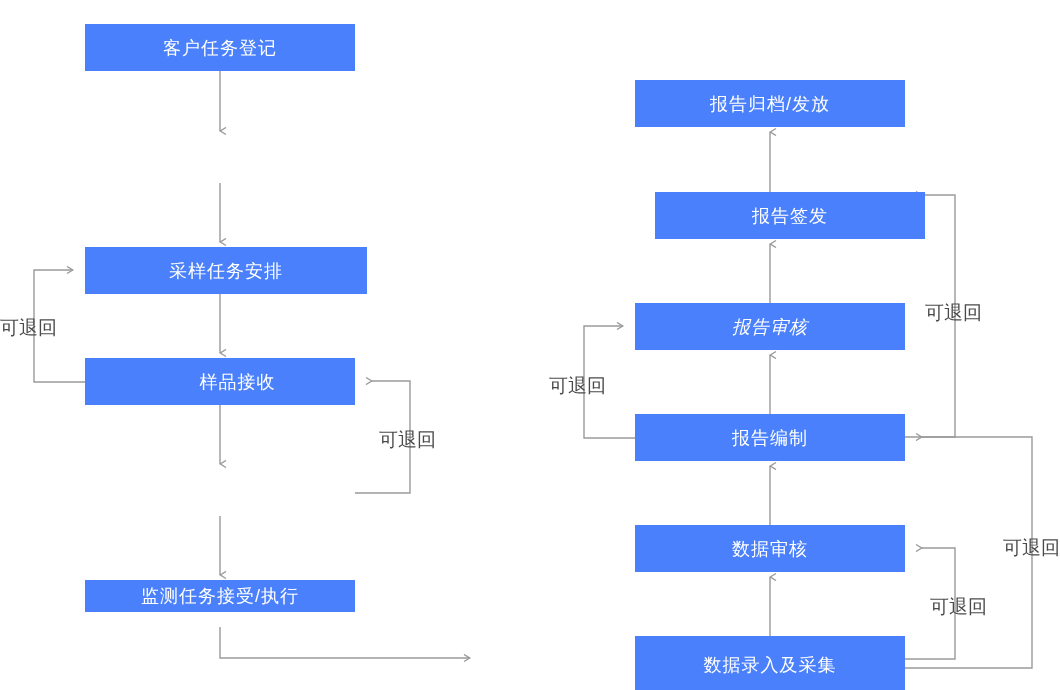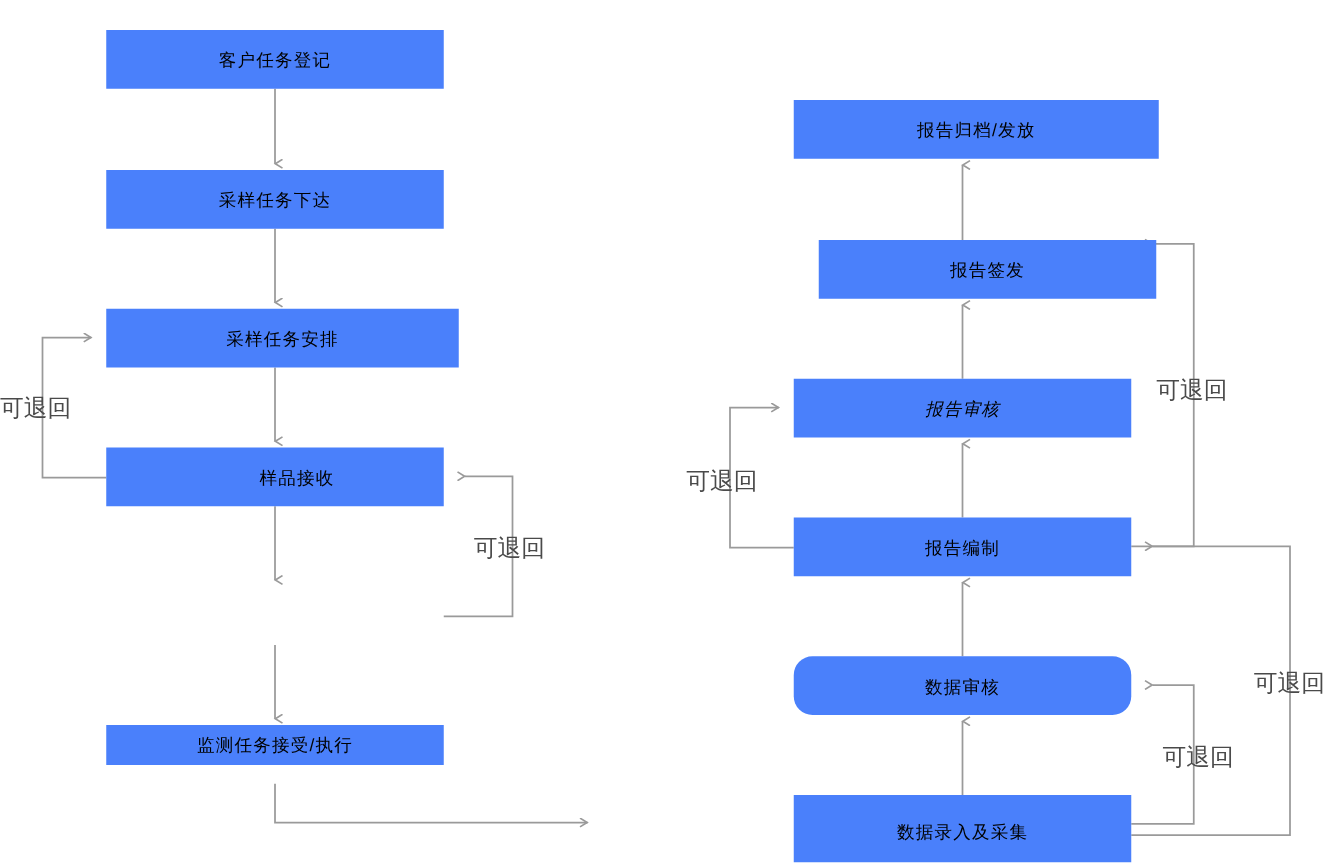--- a/index.html
+++ b/index.html
@@ -17,22 +17,22 @@
     height: 690px;
     background: #ffffff;
     overflow: hidden;
   }
   .node {
     position: absolute;
     box-sizing: border-box;
     display: flex;
     align-items: center;
     justify-content: center;
-    color: #000000;
-    font-size: 14px;
+    color: #ffffff;
+    font-size: 18px;
     letter-spacing: 1px;
     line-height: 1;
     user-select: none;
     white-space: nowrap;
   }
   .edge-label {
     position: absolute;
     color: #4a4a4a;
     font-size: 19px;
     line-height: 1;
@@ -97,46 +97,43 @@
     <path d="M905,437 L955,437 L955,195 L922,195" marker-end="url(#arrow-left)"></path>
 
     <path d="M905,659 L955,659 L955,548 L922,548" marker-end="url(#arrow-left)"></path>
 
     <path d="M905,668 L1032,668 L1032,437 L922,437" marker-end="url(#arrow-left)"></path>
   </svg>
 
   <div class="node" style="left:85px; top:24px; width:270px; height:47px; background:#4a80fb;">
     <span>客户任务登记</span>
   </div>
-  <div class="node" style="left:85px; top:136px; width:270px; height:47px; background:#4a80fb;">
-    <span>采样任务下达</span>
-  </div>
   <div class="node" style="left:85px; top:247px; width:282px; height:47px; background:#4a80fb;">
     <span>采样任务安排</span>
   </div>
   <div class="node" style="left:85px; top:358px; width:270px; height:47px; background:#4a80fb;padding-left:35px;">
     <span>样品接收</span>
   </div>
   <div class="node" style="left:85px; top:580px; width:270px; height:32px; background:#4a80fb;">
     <span>监测任务接受/执行</span>
   </div>
 
-  <div class="node" style="left:635px; top:80px; width:292px; height:47px; background:#4a80fb;">
+  <div class="node" style="left:635px; top:80px; width:270px; height:47px; background:#4a80fb;">
     <span>报告归档/发放</span>
   </div>
   <div class="node" style="left:635px; top:192px; width:270px; height:47px; background:#4a80fb;margin-left:20px;">
     <span>报告签发</span>
   </div>
   <div class="node" style="left:635px; top:303px; width:270px; height:47px; background:#4a80fb;font-style:italic;">
     <span>报告审核</span>
   </div>
   <div class="node" style="left:635px; top:414px; width:270px; height:47px; background:#4a80fb;justify-content:center;">
     <span>报告编制</span>
   </div>
-  <div class="node" style="left:635px; top:525px; width:270px; height:47px; background:#4a80fb;border-radius:15px;">
+  <div class="node" style="left:635px; top:525px; width:270px; height:47px; background:#4a80fb;">
     <span>数据审核</span>
   </div>
   <div class="node" style="left:635px; top:636px; width:270px; height:58px; background:#4a80fb;">
     <span>数据录入及采集</span>
   </div>
 
   <div class="edge-label" style="left:0px; top:318px;">可退回</div>
   <div class="edge-label" style="left:379px; top:430px;">可退回</div>
   <div class="edge-label" style="left:549px; top:376px;">可退回</div>
   <div class="edge-label" style="left:925px; top:303px;">可退回</div>

